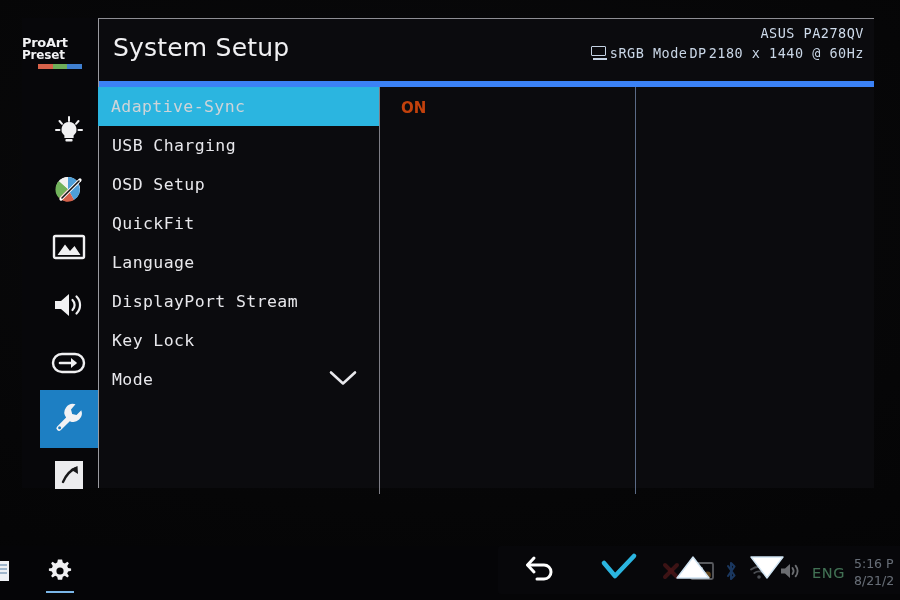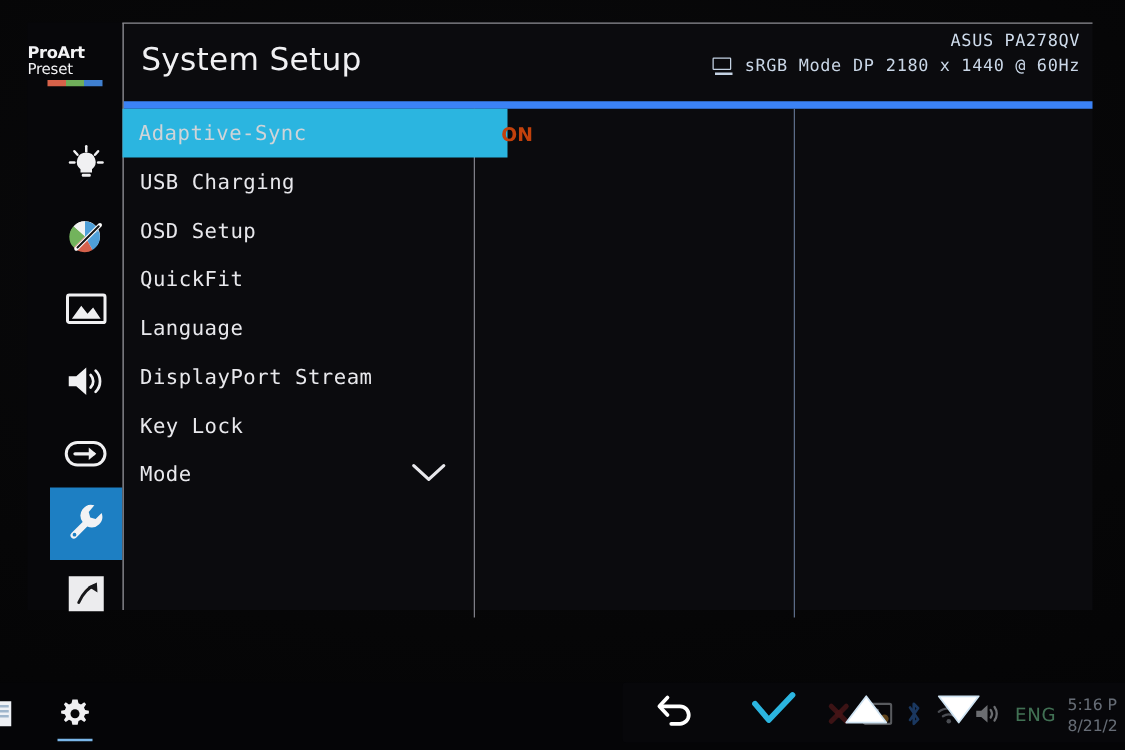--- a/index.html
+++ b/index.html
@@ -52,21 +52,21 @@
   .rail-logo .l1 {
     display: block;
     font-size: 13px;
     font-weight: bold;
     color: #f2f2f4;
     letter-spacing: -0.3px;
   }
   .rail-logo .l2 {
     display: block;
     font-size: 12px;
-    font-weight: normal;
+    font-weight: bold;
     color: #f2f2f4;
     letter-spacing: -0.2px;
   }
   .rail-logo .bars {
     display: block;
     margin: 3px auto 0;
     width: 44px;
     height: 5px;
     background: linear-gradient(to right,
       #d7624a 0 33.3%, #6fae5a 33.3% 66.6%, #3f7fd0 66.6% 100%);
@@ -122,21 +122,21 @@
   }
   #meta .model {
     display: block;
     color: #cfdcec;
     margin-bottom: 4px;
   }
   #meta .line2 {
     display: flex;
     align-items: center;
     justify-content: flex-end;
-    gap: 9px;
+    gap: 2px;
     white-space: nowrap;
   }
   .mon-icon { display: inline-block; width: 17px; height: 14px; position: relative; }
   .mon-icon i {
     position: absolute; left: 0; top: 0; width: 15px; height: 10px;
     border: 1.6px solid #c4d2e3; border-radius: 1px; box-sizing: border-box;
   }
   .mon-icon u {
     position: absolute; left: 2px; bottom: 0; width: 14px; height: 1.6px;
     background: #c4d2e3;
@@ -163,21 +163,21 @@
   }
   .menu-row .label {
     font-size: 16.5px;
     color: #e8e8ec;
     font-family: "DejaVu Sans Mono", monospace;
     letter-spacing: 0.4px;
   }
   .menu-row.active {
     background: #2bb5e0;
     margin-left: -1px;
-    width: 308px;
+    width: 281px;
   }
   .menu-row.active .label { color: #cfd4d8; }
   .chev {
     position: absolute;
     right: 22px;
     top: 50%;
     transform: translateY(-50%);
   }
 
   #value-col {

